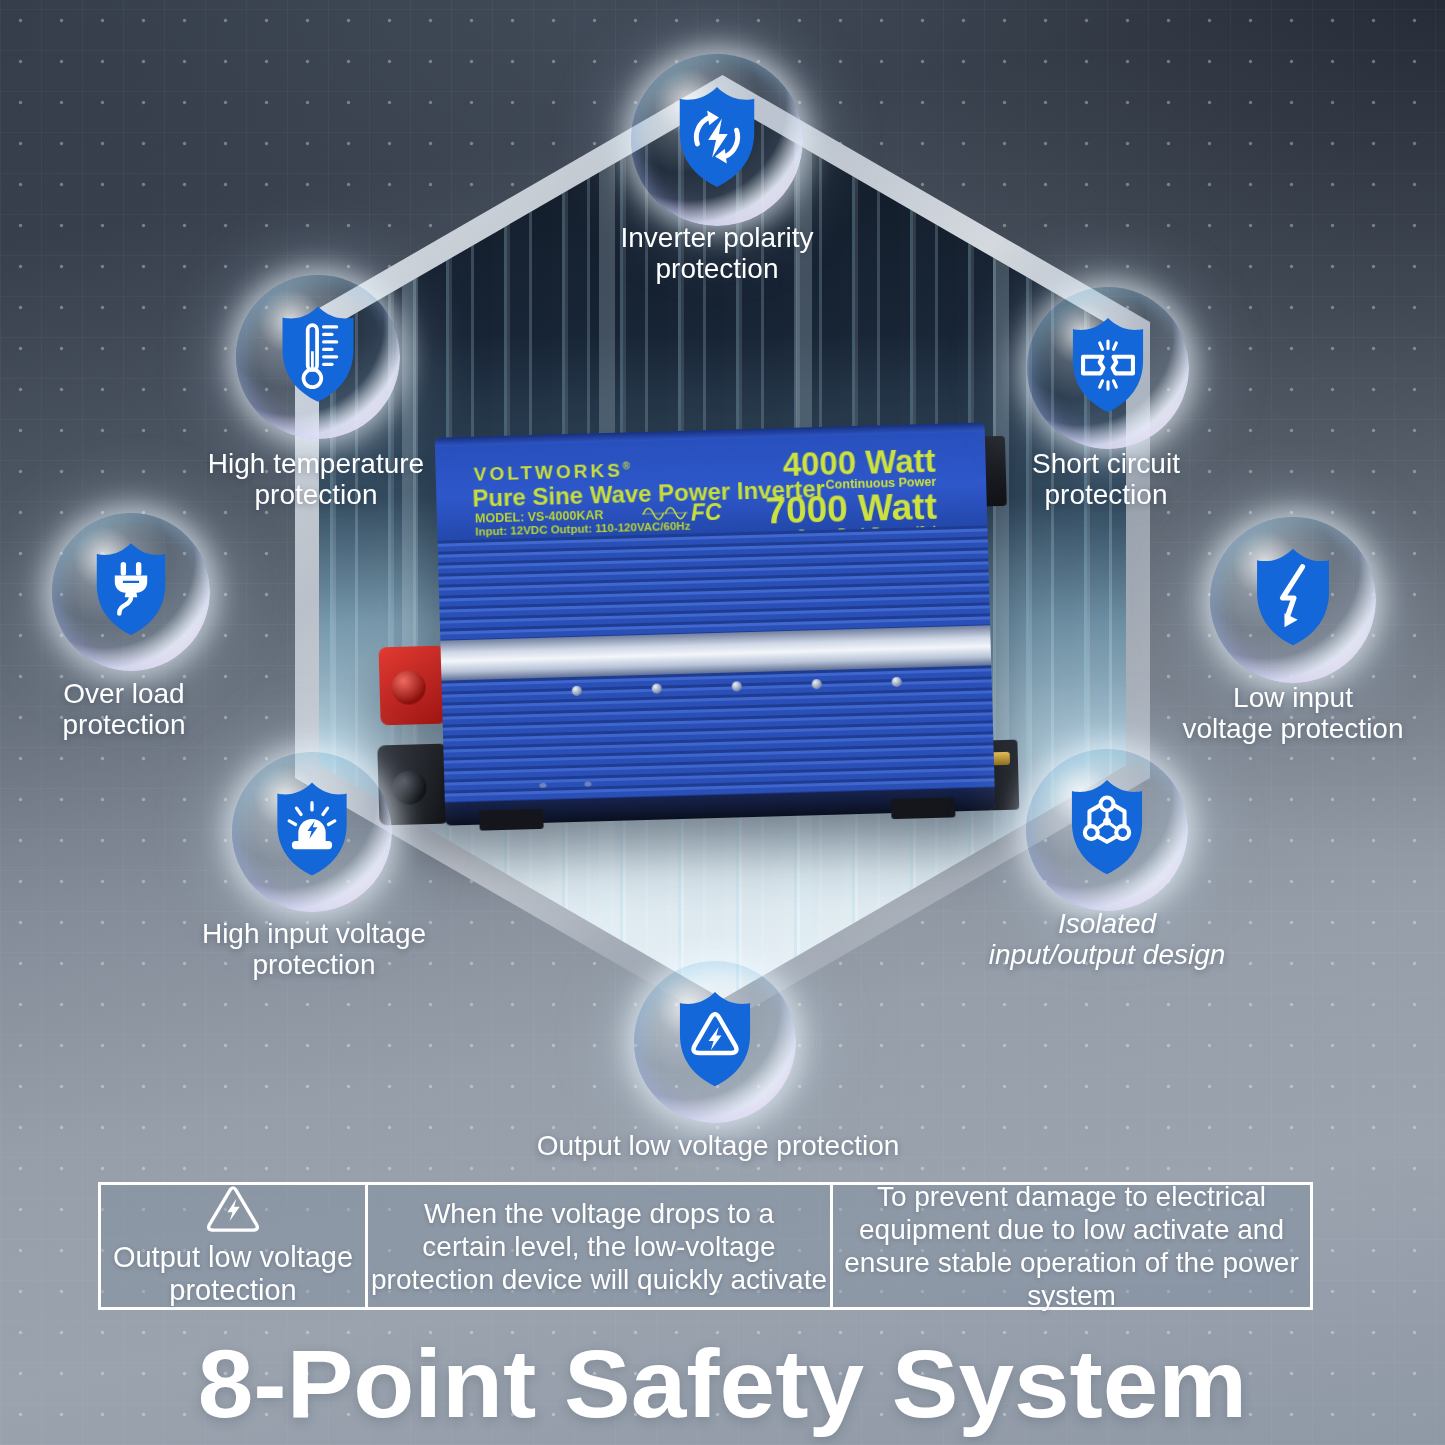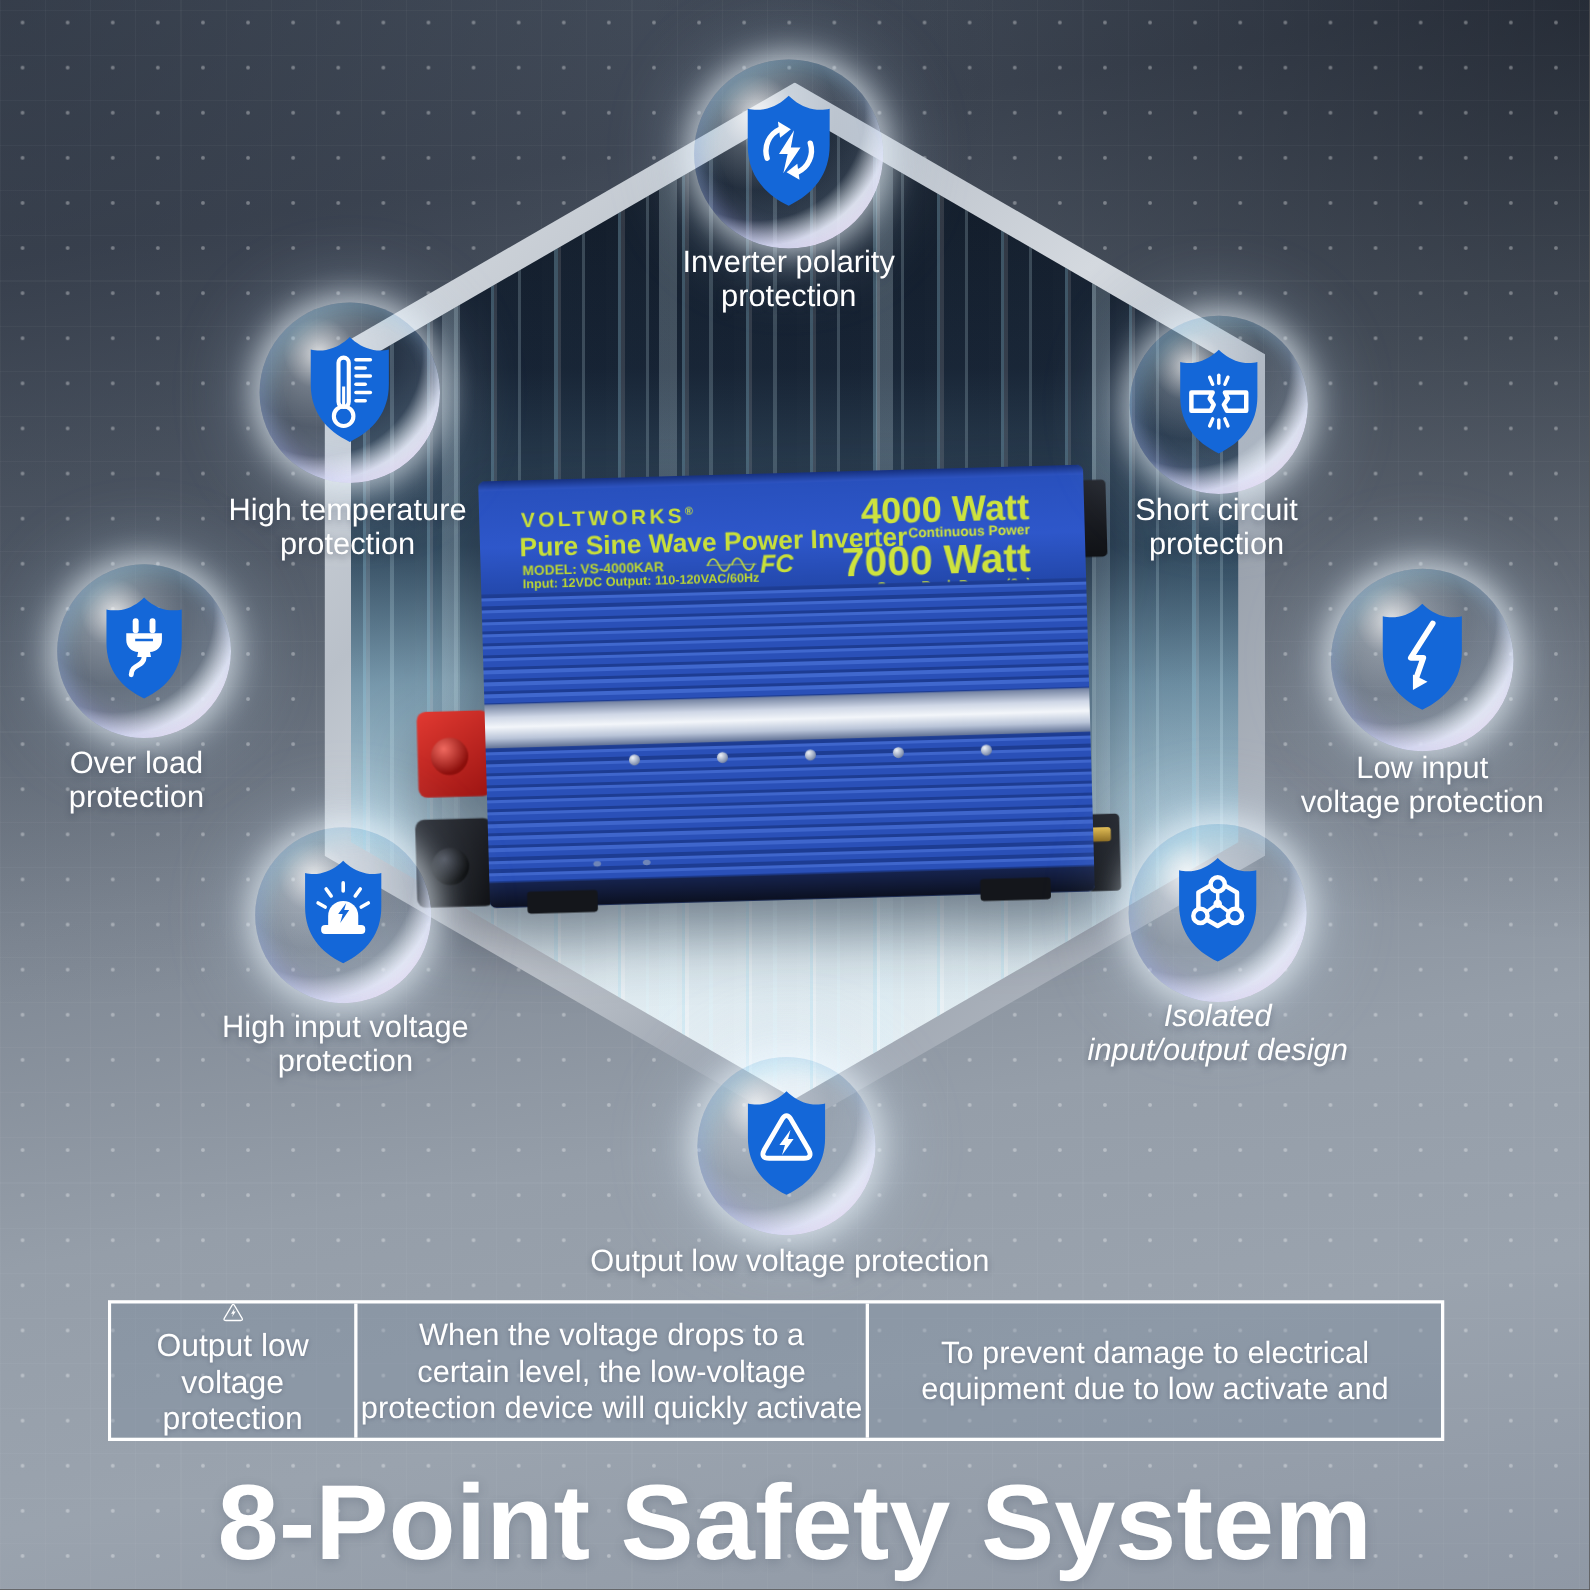--- a/index.html
+++ b/index.html
@@ -77,21 +77,21 @@
   .term-black{left:-66px;top:306px;width:70px;height:80px;background:linear-gradient(145deg,#2c2f36,#0c0d10;);background:linear-gradient(145deg,#2c2f36,#0c0d10);}
   .term-black::after{content:"";position:absolute;left:14px;top:26px;width:34px;height:34px;border-radius:50%;
     background:radial-gradient(circle at 35% 30%,#4a4e58,#070809 70%);}
   .stud{position:absolute;right:-16px;top:330px;width:24px;height:13px;border-radius:3px;
     background:linear-gradient(180deg,#e3bd52,#8a681a);}
   
   .info-panel{position:absolute;left:98px;top:1182px;width:1215px;height:128px;box-sizing:border-box;
     border:3px solid #fff;background:rgba(118,134,156,0.35);display:flex;color:#fff;}
   .ip-col{box-sizing:border-box;display:flex;flex-direction:column;align-items:center;justify-content:center;
     text-align:center;font-size:28px;line-height:33px;text-shadow:0 1px 4px rgba(40,50,70,0.3);}
-  .ip-1{width:224px;border-right:3px solid #fff;font-size:29px;}
+  .ip-1{width:267px;border-right:3px solid #fff;font-size:29px;}
   .ip-2{width:465px;border-right:3px solid #fff;}
   .ip-3{flex:1;}
   
   .main-title{position:absolute;left:0;right:0;top:1328px;text-align:center;color:#fff;
     font-size:97px;font-weight:900;letter-spacing:0;transform:scaleX(1.03);
     text-shadow:0 3px 10px rgba(60,70,90,0.25);}
 </style>
 </head>
 <body>
 
@@ -294,17 +294,18 @@
       <div>protection</div>
     </div>
     <div class="ip-col ip-2">
       <div>When the voltage drops to a</div>
       <div>certain level, the low-voltage</div>
       <div>protection device will quickly activate</div>
     </div>
     <div class="ip-col ip-3">
       <div>To prevent damage to electrical</div>
       <div>equipment due to low activate and</div>
+      <div>ensure stable operation of the power system</div>
     </div>
   </div>
 
   <div class="main-title">8-Point Safety System</div>
 </div>
 
 </body></html>

